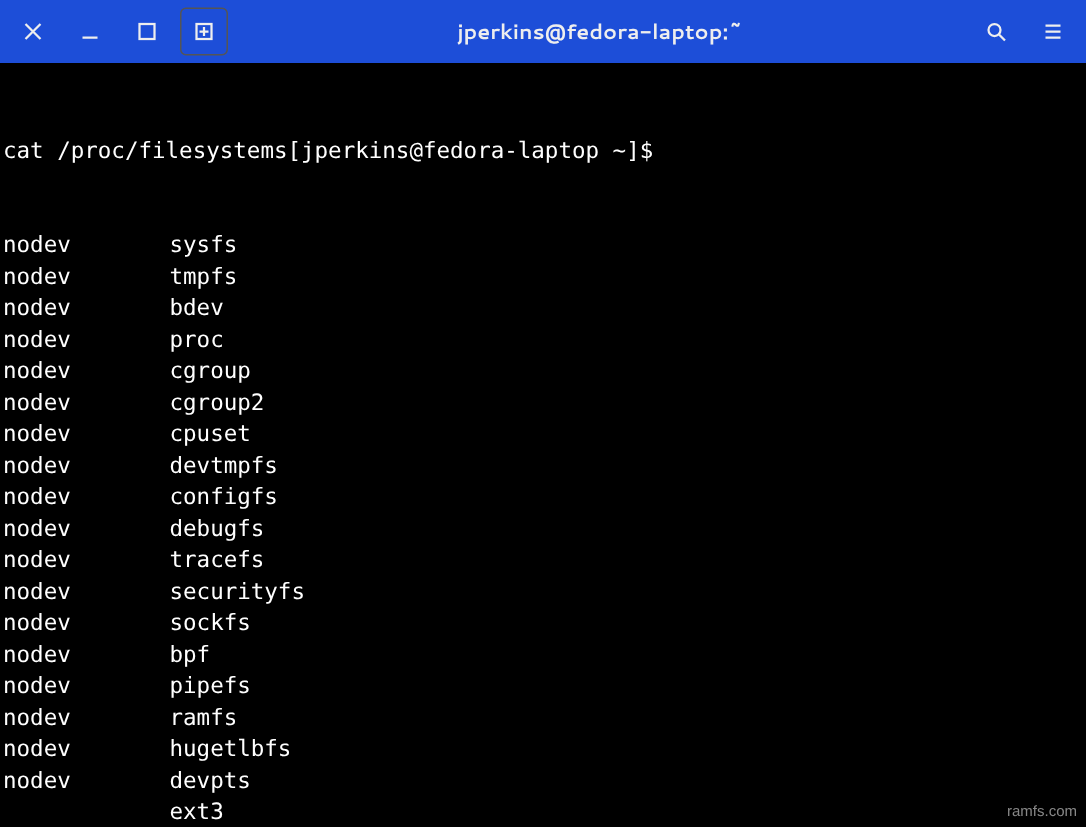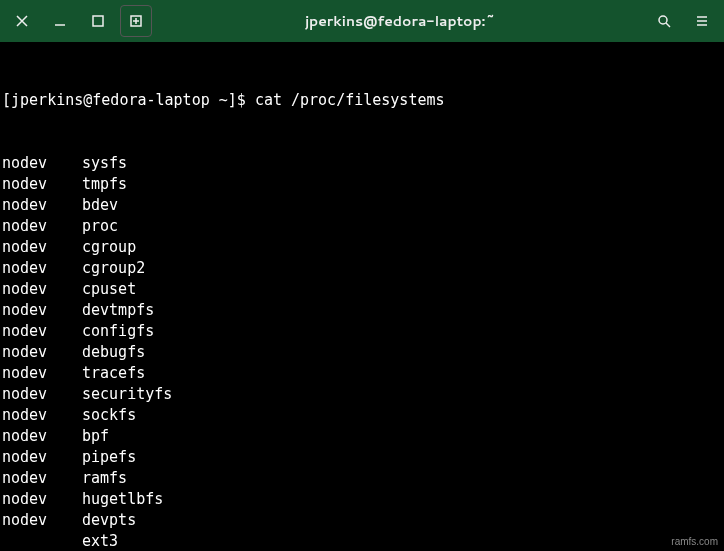--- a/index.html
+++ b/index.html
@@ -10,21 +10,21 @@
     body {
       width: 724px;
       height: 551px;
       background: #000;
       font-family: "DejaVu Sans Mono", "Liberation Mono", monospace;
       overflow: hidden;
       position: relative;
     }
     .titlebar {
       height: 42px;
-      background: #14532d;
+      background: #1d4ed8;
       display: flex;
       align-items: center;
       padding: 0 6px;
       gap: 6px;
     }
     .tb-btn {
       width: 32px;
       height: 32px;
       border-radius: 4px;
       background: transparent;
@@ -64,20 +64,21 @@
       font-size: 15px;
       line-height: 21px;
       white-space: pre;
       font-family: "DejaVu Sans Mono", "Liberation Mono", monospace;
     }
     .prompt-line {
       display: flex;
     }
     .fs-line {
       display: flex;
+      gap: 31px;
     }
     .fs-col1 {
       display: inline-block;
       width: 80px;
     }
     .fs-col2 {
       display: inline-block;
     }
     .watermark {
       position: absolute;
@@ -121,17 +122,17 @@
       </svg>
   </button>
   <button class="tb-btn">
     <svg viewBox="0 0 14 14">
         <path d="M2 3 L12 3 M2 7 L12 7 M2 11 L12 11"></path>
       </svg>
   </button>
 </div>
 
 <div class="terminal">
-  <div class="prompt-line"><span>[jperkins@fedora-laptop ~]$ </span><span>cat /proc/filesystems</span></div>
+  <div class="prompt-line"><span>cat /proc/filesystems</span><span>[jperkins@fedora-laptop ~]$ </span></div>
   <div id="fs-output"><div class="fs-line"><span class="fs-col1">nodev</span><span class="fs-col2">sysfs</span></div><div class="fs-line"><span class="fs-col1">nodev</span><span class="fs-col2">tmpfs</span></div><div class="fs-line"><span class="fs-col1">nodev</span><span class="fs-col2">bdev</span></div><div class="fs-line"><span class="fs-col1">nodev</span><span class="fs-col2">proc</span></div><div class="fs-line"><span class="fs-col1">nodev</span><span class="fs-col2">cgroup</span></div><div class="fs-line"><span class="fs-col1">nodev</span><span class="fs-col2">cgroup2</span></div><div class="fs-line"><span class="fs-col1">nodev</span><span class="fs-col2">cpuset</span></div><div class="fs-line"><span class="fs-col1">nodev</span><span class="fs-col2">devtmpfs</span></div><div class="fs-line"><span class="fs-col1">nodev</span><span class="fs-col2">configfs</span></div><div class="fs-line"><span class="fs-col1">nodev</span><span class="fs-col2">debugfs</span></div><div class="fs-line"><span class="fs-col1">nodev</span><span class="fs-col2">tracefs</span></div><div class="fs-line"><span class="fs-col1">nodev</span><span class="fs-col2">securityfs</span></div><div class="fs-line"><span class="fs-col1">nodev</span><span class="fs-col2">sockfs</span></div><div class="fs-line"><span class="fs-col1">nodev</span><span class="fs-col2">bpf</span></div><div class="fs-line"><span class="fs-col1">nodev</span><span class="fs-col2">pipefs</span></div><div class="fs-line"><span class="fs-col1">nodev</span><span class="fs-col2">ramfs</span></div><div class="fs-line"><span class="fs-col1">nodev</span><span class="fs-col2">hugetlbfs</span></div><div class="fs-line"><span class="fs-col1">nodev</span><span class="fs-col2">devpts</span></div><div class="fs-line"><span class="fs-col1"></span><span class="fs-col2">ext3</span></div></div>
 </div>
 
 <div class="watermark">ramfs.com</div>
 
 </body></html>

